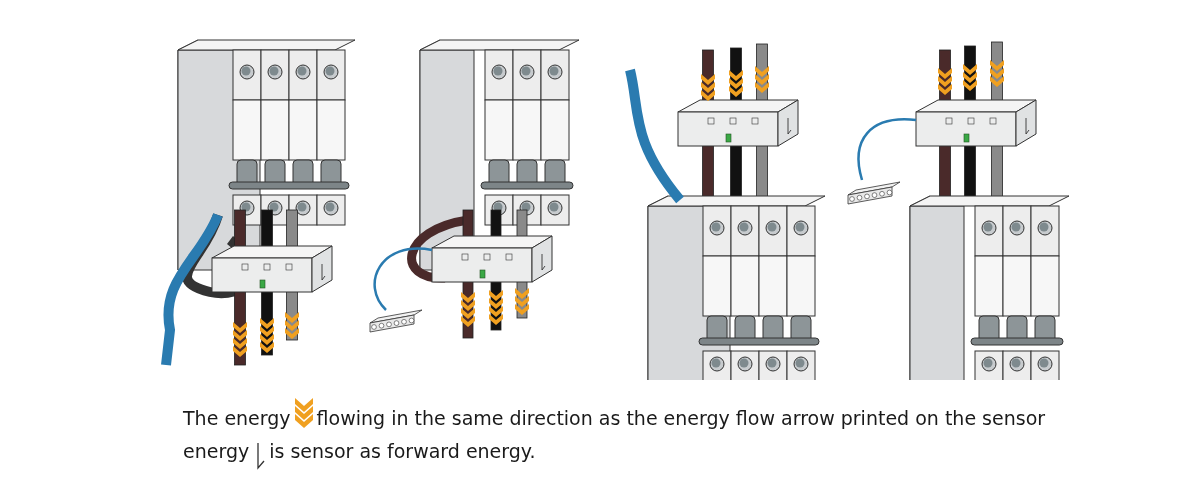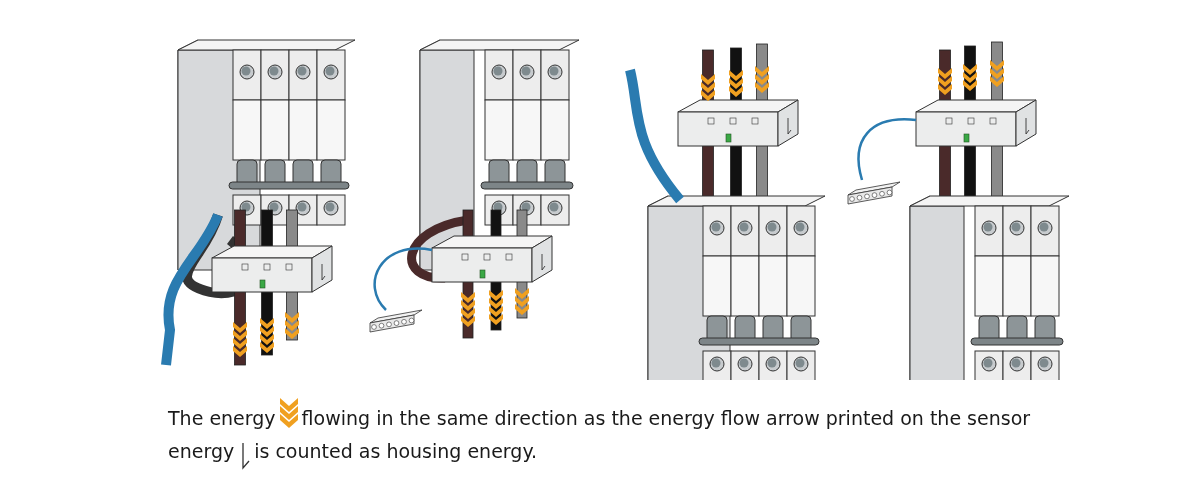--- a/index.html
+++ b/index.html
@@ -1,19 +1,19 @@
 <!DOCTYPE html>
 <html><head>
 <meta charset="utf-8">
 <style>
   html, body { margin:0; padding:0; background:#ffffff; }
   body { width:1200px; height:500px; position:relative; overflow:hidden; font-family:"DejaVu Sans", sans-serif; }
   #figure { position:absolute; left:0; top:0; width:1200px; height:380px; }
   .caption { position:absolute; left:168px; top:402px; width:940px; font-size:19px; line-height:30px; color:#1a1a1a; }
-  .caption .line { display:block; white-space:nowrap; }
+  .caption .line { display:block; white-space:nowrap;margin-left:15px; }
   .inline-icon { display:inline-block; vertical-align:middle; }
   .chev-icon { width:22px; height:34px; margin:0 2px; position:relative; top:-6px; }
   .arrow-icon { width:14px; height:30px; margin:0 2px 0 4px; position:relative; top:4px; }
 </style>
 </head>
 <body>
 
 <svg id="figure" viewBox="0 0 1200 380" xmlns="http://www.w3.org/2000/svg">
     <g>
       <g>
@@ -283,15 +283,15 @@
   <span class="line">
     <span>The energy</span><svg class="inline-icon chev-icon" viewBox="0 0 22 34">
       <path d="M2 2 L11 10 L20 2 L20 8 L11 16 L2 8 Z" fill="#f0a020"></path>
       <path d="M2 10 L11 18 L20 10 L20 16 L11 24 L2 16 Z" fill="#f0a020"></path>
       <path d="M2 18 L11 26 L20 18 L20 24 L11 32 L2 24 Z" fill="#f0a020"></path>
     </svg><span>flowing in the same direction as the energy flow arrow printed on the sensor</span>
   </span>
   <span class="line">
     <span>energy</span><svg class="inline-icon arrow-icon" viewBox="0 0 14 30">
       <path d="M5 1 L5 26 L11 19" fill="none" stroke="#333" stroke-width="1.3"></path>
-    </svg><span>is counted as housing energy.</span>
+    </svg><span>is sensor as forward energy.</span>
   </span>
 </div>
 
 </body></html>

